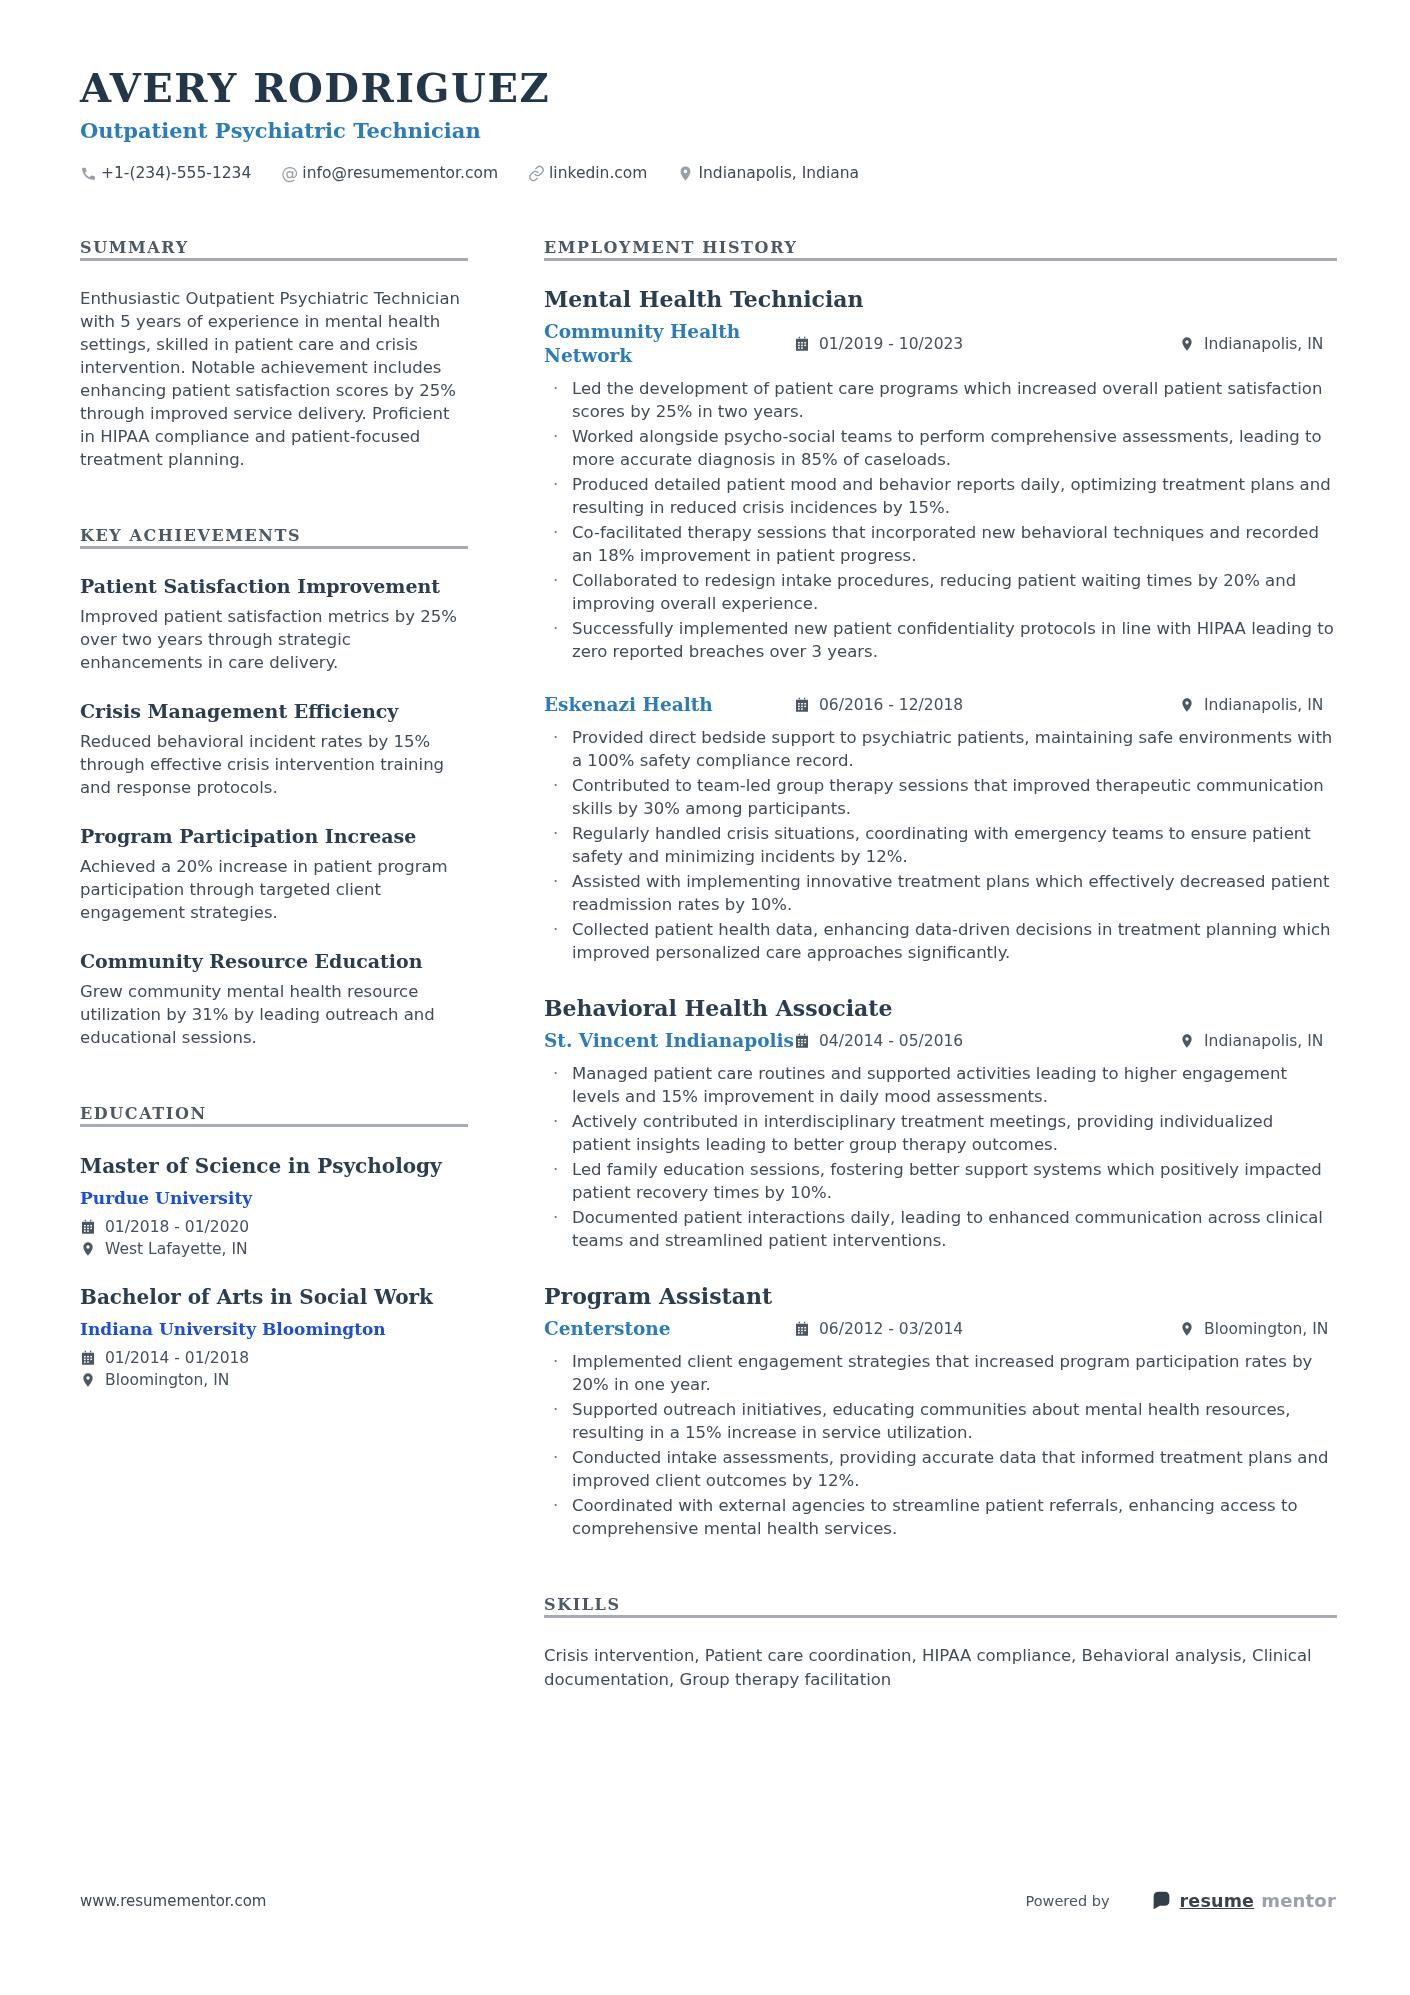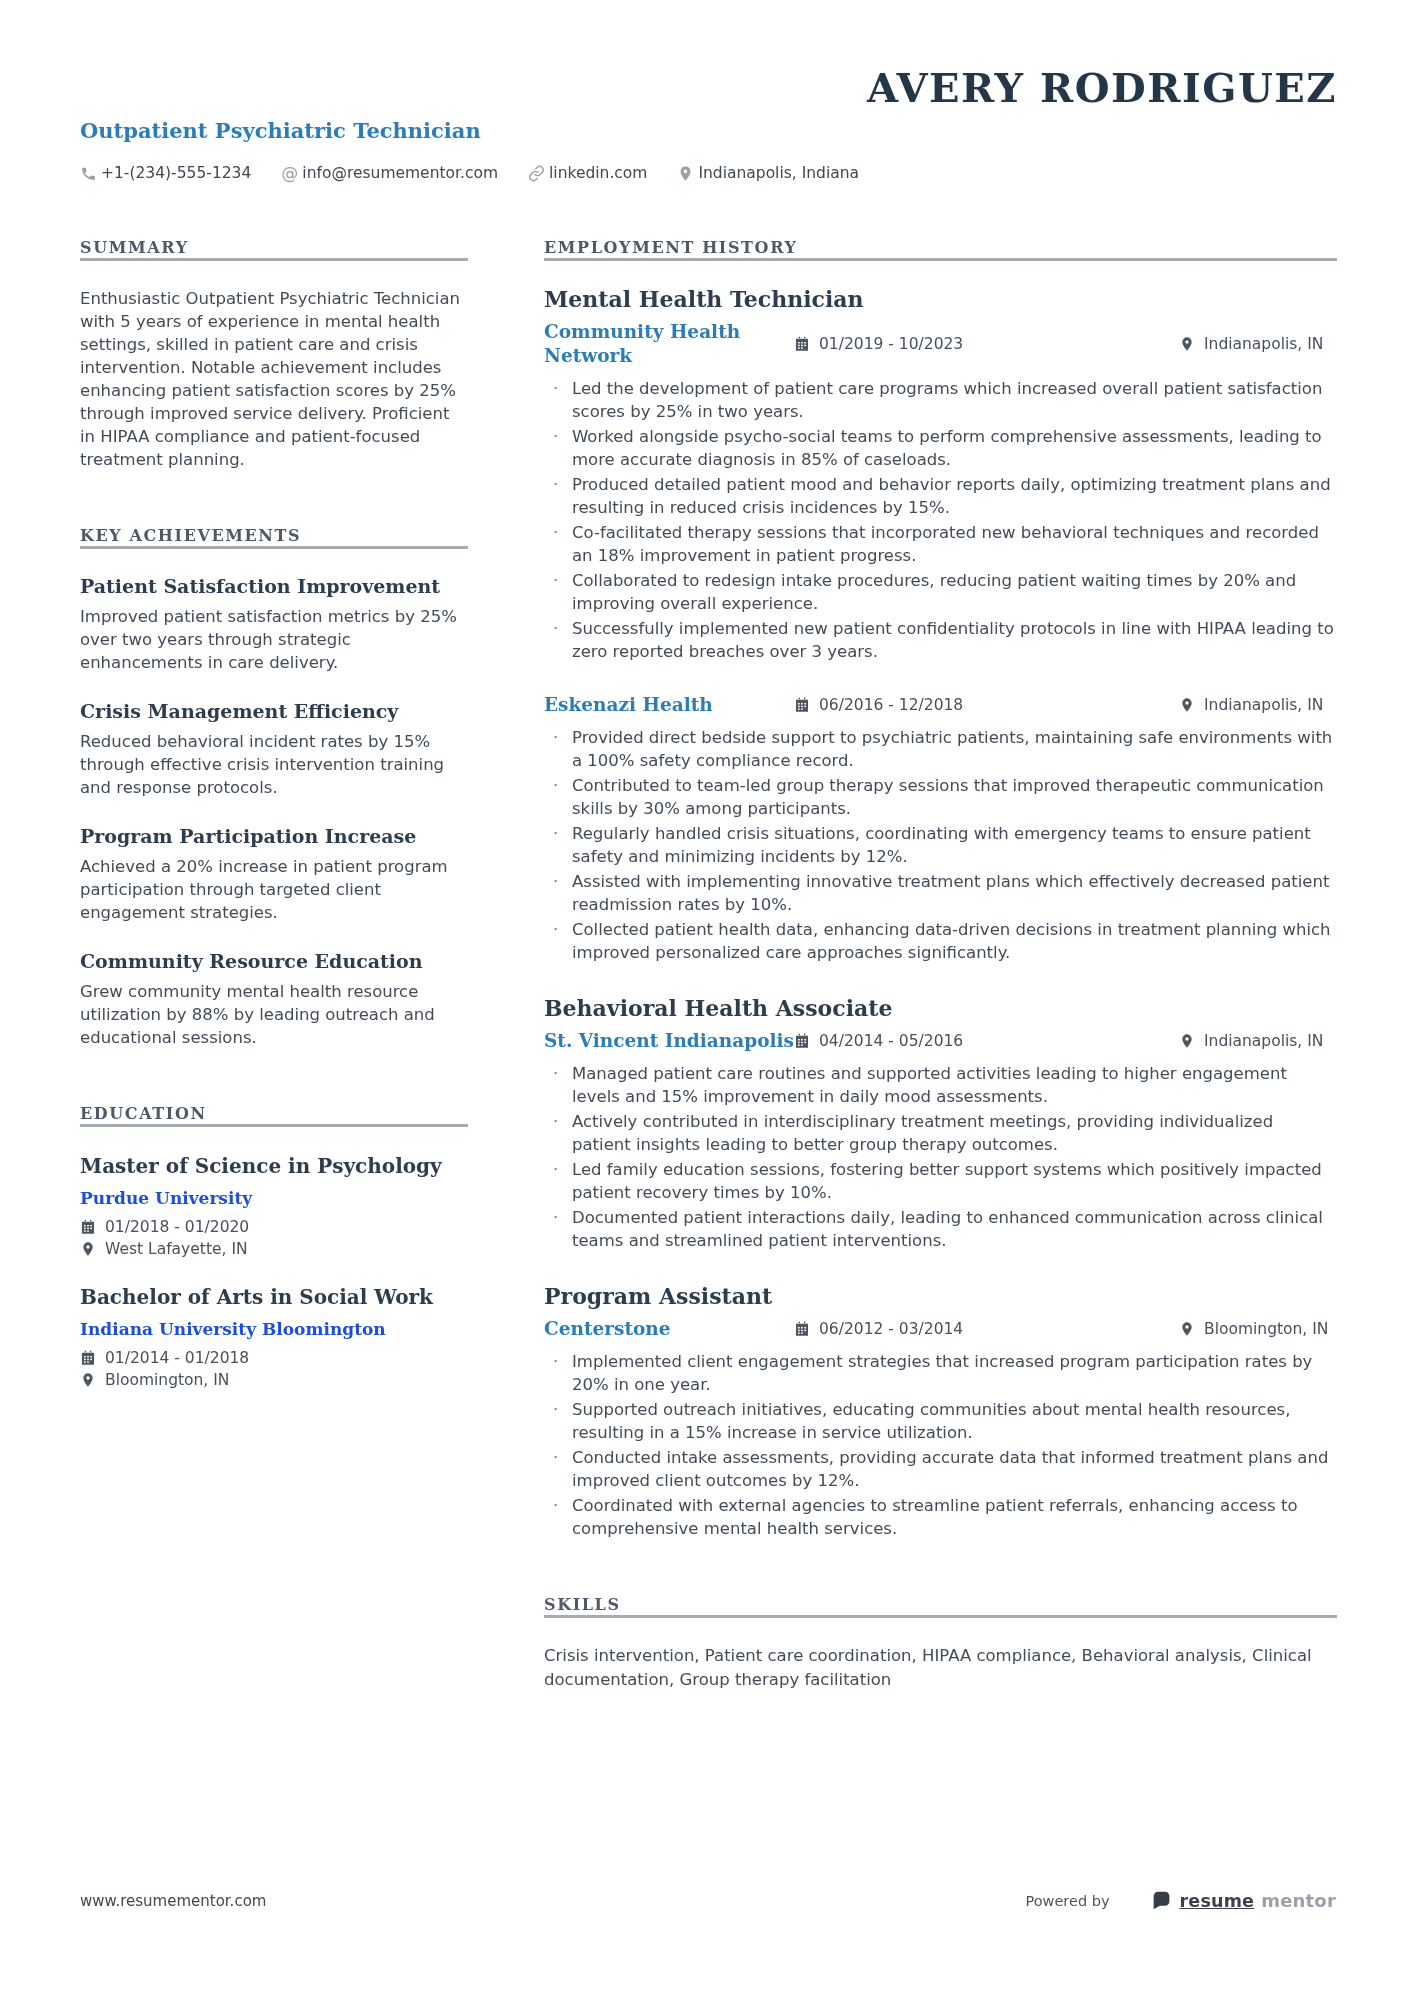--- a/index.html
+++ b/index.html
@@ -6,21 +6,21 @@
   html,body { margin:0; padding:0; background:#ffffff; }
   .page {
     width:1410px; height:1995px; position:relative; background:#fff;
     font-family:"DejaVu Sans", sans-serif; color:#414c57; overflow:hidden;
   }
   .content { padding:66px 73px 0 80px; }
 
   
   .name {
     font-family:"DejaVu Serif", serif; font-weight:700; font-size:40px; line-height:44px;
-    letter-spacing:1.5px; color:#243749; margin:0;text-align:right;
+    letter-spacing:1.5px; color:#243749; margin:0;
   }
   .cand-title {
     font-family:"DejaVu Serif", serif; font-weight:700; font-size:21px; line-height:26px;
     color:#2c7cb7; margin-top:8px;
   }
   .contact-row { display:flex; align-items:center; gap:30px; margin-top:20px; font-size:15.5px; color:#3e4953; }
   .citem { display:flex; align-items:flex-end; gap:4px; }
   .cicon { width:17px; height:17px; color:#98a0a8; flex:none; display:block; }
   .at-glyph { font-size:17px; color:#98a0a8; line-height:1; font-weight:400; }
 
@@ -126,21 +126,21 @@
           <div class="ach">
             <h3>Crisis Management Efficiency</h3>
             <p>Reduced behavioral incident rates by 15% through effective crisis intervention training and response protocols.</p>
           </div>
           <div class="ach">
             <h3>Program Participation Increase</h3>
             <p>Achieved a 20% increase in patient program participation through targeted client engagement strategies.</p>
           </div>
           <div class="ach">
             <h3>Community Resource Education</h3>
-            <p>Grew community mental health resource utilization by 88% by leading outreach and educational sessions.</p>
+            <p>Grew community mental health resource utilization by 31% by leading outreach and educational sessions.</p>
           </div>
         </section>
 
         <section class="sect">
           <h2 class="sec-h">EDUCATION</h2>
           <div class="edu">
             <h3>Master of Science in Psychology</h3>
             <div class="school">Purdue University</div>
             <div class="emeta">
               <svg class="micon" viewBox="0 0 24 24">

